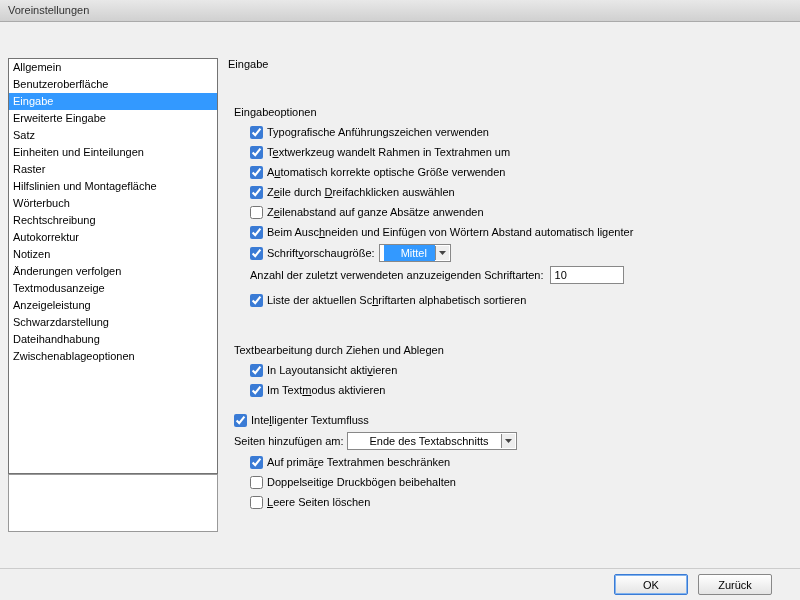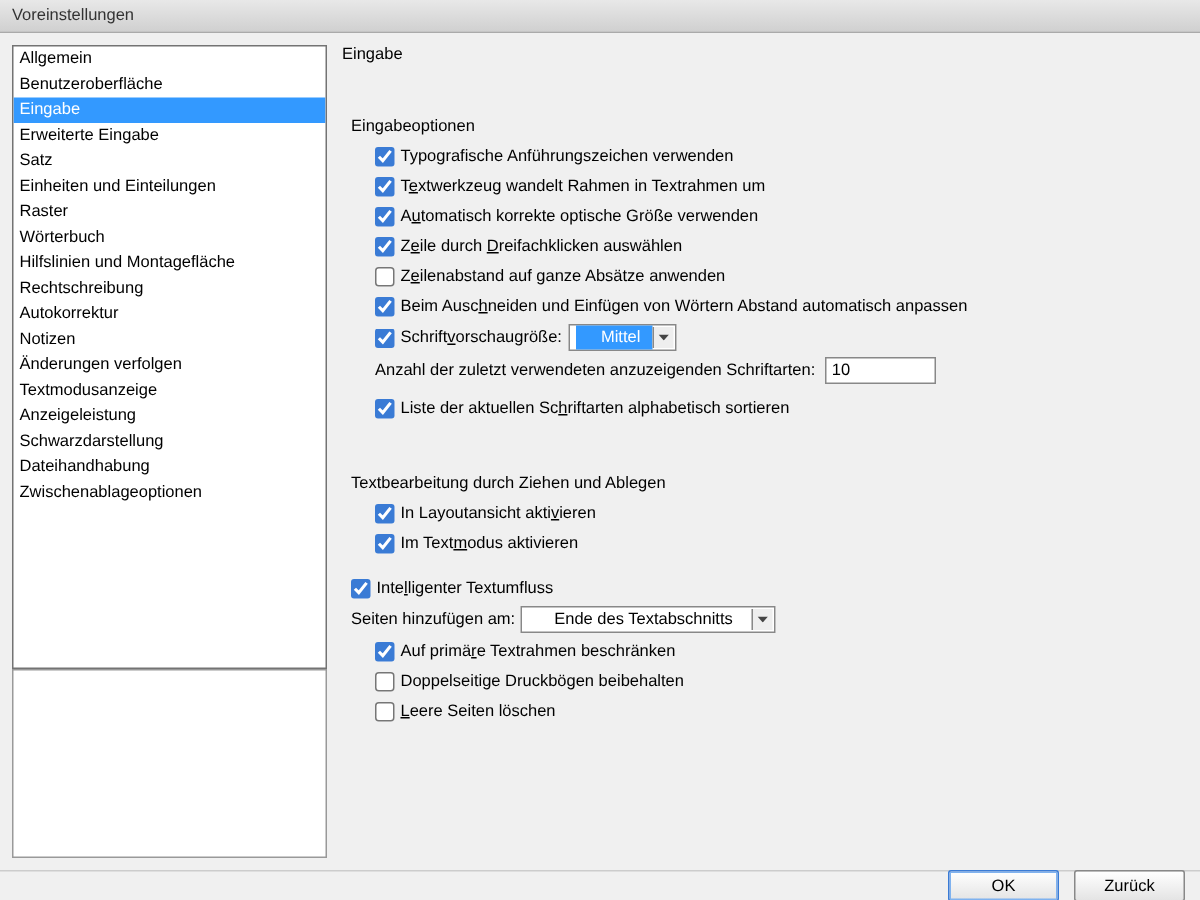--- a/index.html
+++ b/index.html
@@ -1,17 +1,17 @@
 <!DOCTYPE html>
 <html><head>
 <meta charset="utf-8">
 <style>
 * { box-sizing: border-box; margin: 0; padding: 0; }
 body { font-family: Tahoma, Arial, sans-serif; font-size: 11px; background: #f0f0f0; width: 800px; height: 600px; overflow: hidden; }
-.window { width: 800px; height: 600px; background: #f0f0f0; display: flex; flex-direction: column; }
+.window { width: 800px; height: 600px; background: #f0f0f0; display: flex; flex-direction: column; gap: 28px; }
 .titlebar { height: 22px; background: linear-gradient(to bottom, #e8e8e8, #d0d0d0); border-bottom: 1px solid #aaa; padding: 4px 8px; font-size: 11px; color: #333; }
 .content { flex: 1; display: flex; padding: 8px; gap: 6px; overflow: hidden; }
 .sidebar { width: 210px; display: flex; flex-direction: column; }
 .category-list { border: 1px solid #737373; background: #fff; height: 416px; overflow: auto; }
 .category-item { padding: 1px 4px; cursor: pointer; line-height: 15px; }
 .category-item.selected { background: #3399ff; color: #fff; }
 .extra-box { border: 1px solid #999; background: #fff; flex: 1; margin-top: 0; height: 120px; }
 .main { flex: 1; padding: 0 4px; overflow: auto; }
 .panel-title { font-size: 11px; margin-bottom: 12px; }
 .group { margin-bottom: 14px; }
@@ -20,42 +20,42 @@
 .row { display: flex; align-items: center; gap: 4px; margin-bottom: 4px; line-height: 16px; }
 .row input[type=checkbox] { width: 13px; height: 13px; accent-color: #3a7bd5; }
 .row label { cursor: pointer; }
 .sub-row { display: flex; align-items: center; gap: 6px; margin-bottom: 4px; }
 .select-box { border: 1px solid #888; background: #fff; height: 18px; display: inline-flex; align-items: center; padding: 0 4px; font-size: 11px; position: relative; min-width: 60px; }
 .select-box .val { background: #3399ff; color: #fff; padding: 0 8px 0 17px; min-width: 30px; }
 .select-box .val.plain { background: transparent; color: #000; }
 .select-box .arrow { position: absolute; right: 1px; top: 1px; bottom: 1px; width: 14px; border-left: 1px solid #888; display: flex; align-items: center; justify-content: center; background: #eee; }
 .select-box .arrow svg { width: 7px; height: 4px; }
 .num-input { border: 1px solid #888; background: #fff; width: 74px; height: 18px; padding: 0 4px; font-size: 11px; }
-.bottom-bar { height: 20px; border-top: 1px solid #ccc; display: flex; justify-content: flex-end; align-items: center; padding: 0 10px; gap: 10px; background: #f0f0f0; }
+.bottom-bar { height: 32px; border-top: 1px solid #ccc; display: flex; justify-content: flex-end; align-items: center; padding: 0 28px; gap: 10px; background: #f0f0f0; }
 .btn { min-width: 74px; height: 21px; border: 1px solid #888; background: linear-gradient(#fff,#e4e4e4); font-size: 11px; cursor: pointer; border-radius: 2px; }
 .btn.primary { border: 1px solid #3a7bd5; box-shadow: 0 0 0 1px #7fb2ef inset; }
 u { text-decoration: underline; }
 </style>
 </head>
 <body>
 
 <div class="window">
   <div class="titlebar">Voreinstellungen</div>
   <div class="content">
     <div class="sidebar">
       <div class="category-list" id="category-list">
           <div class="category-item">Allgemein</div>
           <div class="category-item">Benutzeroberfläche</div>
           <div class="category-item selected">Eingabe</div>
           <div class="category-item">Erweiterte Eingabe</div>
           <div class="category-item">Satz</div>
           <div class="category-item">Einheiten und Einteilungen</div>
           <div class="category-item">Raster</div>
+          <div class="category-item">Hilfslinien und Montagefläche</div>
           <div class="category-item">Wörterbuch</div>
-          <div class="category-item">Hilfslinien und Montagefläche</div>
           <div class="category-item">Rechtschreibung</div>
           <div class="category-item">Autokorrektur</div>
           <div class="category-item">Notizen</div>
           <div class="category-item">Änderungen verfolgen</div>
           <div class="category-item">Textmodusanzeige</div>
           <div class="category-item">Anzeigeleistung</div>
           <div class="category-item">Schwarzdarstellung</div>
           <div class="category-item">Dateihandhabung</div>
           <div class="category-item">Zwischenablageoptionen</div>
         </div>
@@ -82,21 +82,21 @@
           <div class="row">
             <input type="checkbox" checked="" style="">
             <label><span>Z</span><u>e</u><span>ile durch </span><u>D</u><span>reifachklicken auswählen</span></label>
           </div>
           <div class="row">
             <input type="checkbox" style="">
             <label><span>Z</span><u>e</u><span>ilenabstand auf ganze Absätze anwenden</span></label>
           </div>
           <div class="row">
             <input type="checkbox" checked="" style="">
-            <label><span>Beim Ausc</span><u>h</u><span>neiden und Einfügen von Wörtern Abstand automatisch anpassen</span></label>
+            <label><span>Beim Ausc</span><u>h</u><span>neiden und Einfügen von Wörtern Abstand automatisch ligenter</span></label>
           </div>
           <div class="row">
             <input type="checkbox" checked="" style="">
             <label><span>Schrift</span><u>v</u><span>orschaugröße:</span></label>
             <div class="select-box" style="width:72px;">
               <span class="val">Mittel</span>
               <span class="arrow">
                   <svg viewBox="0 0 7 4">
                     <path d="M0 0 L3.5 4 L7 0 Z" fill="#444"></path>
                   </svg>

